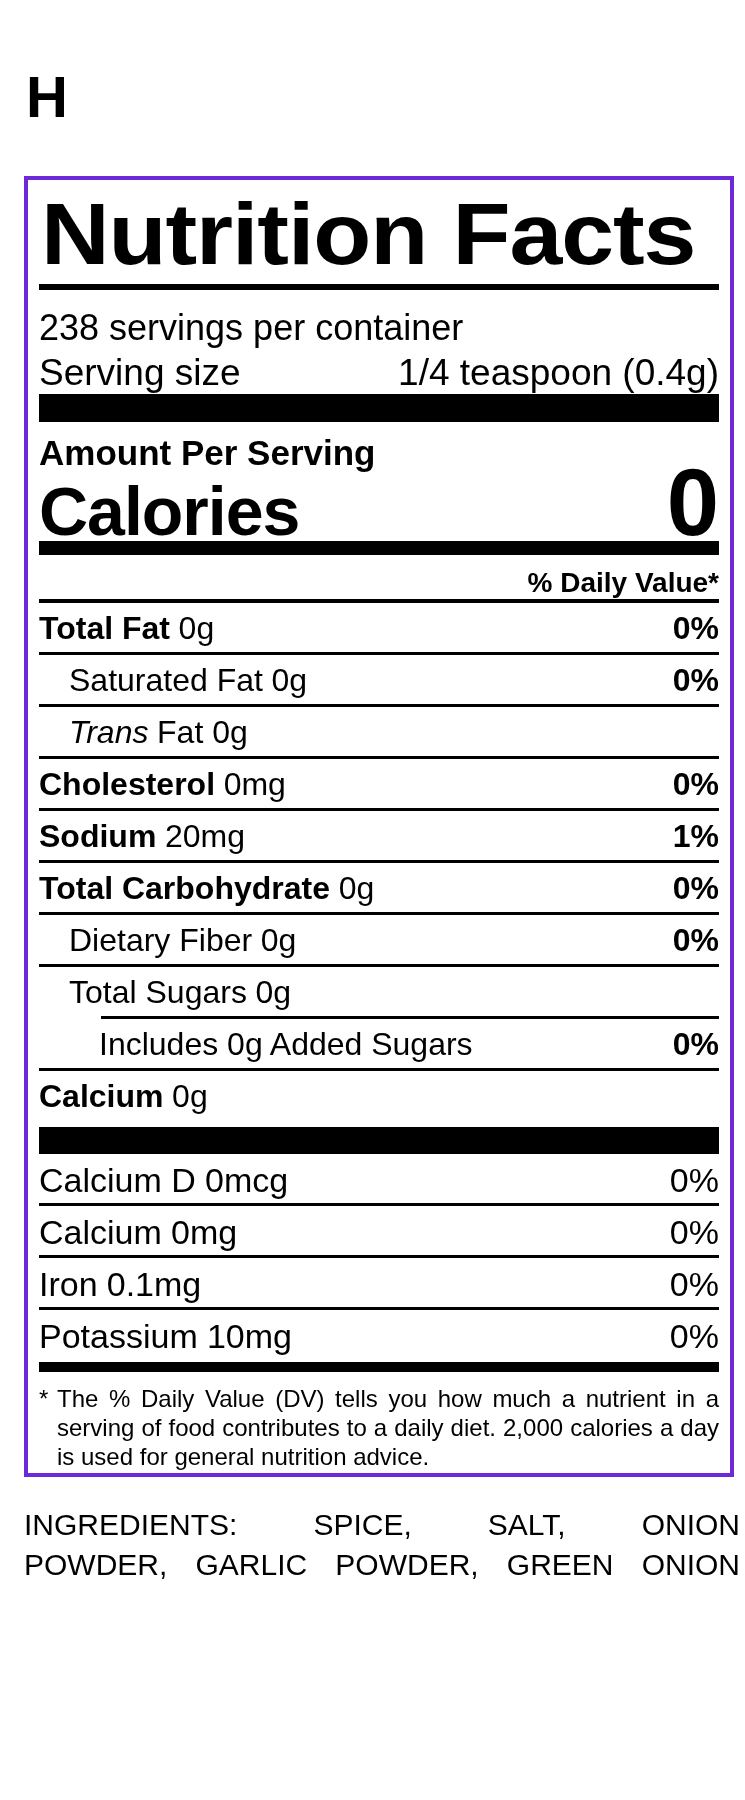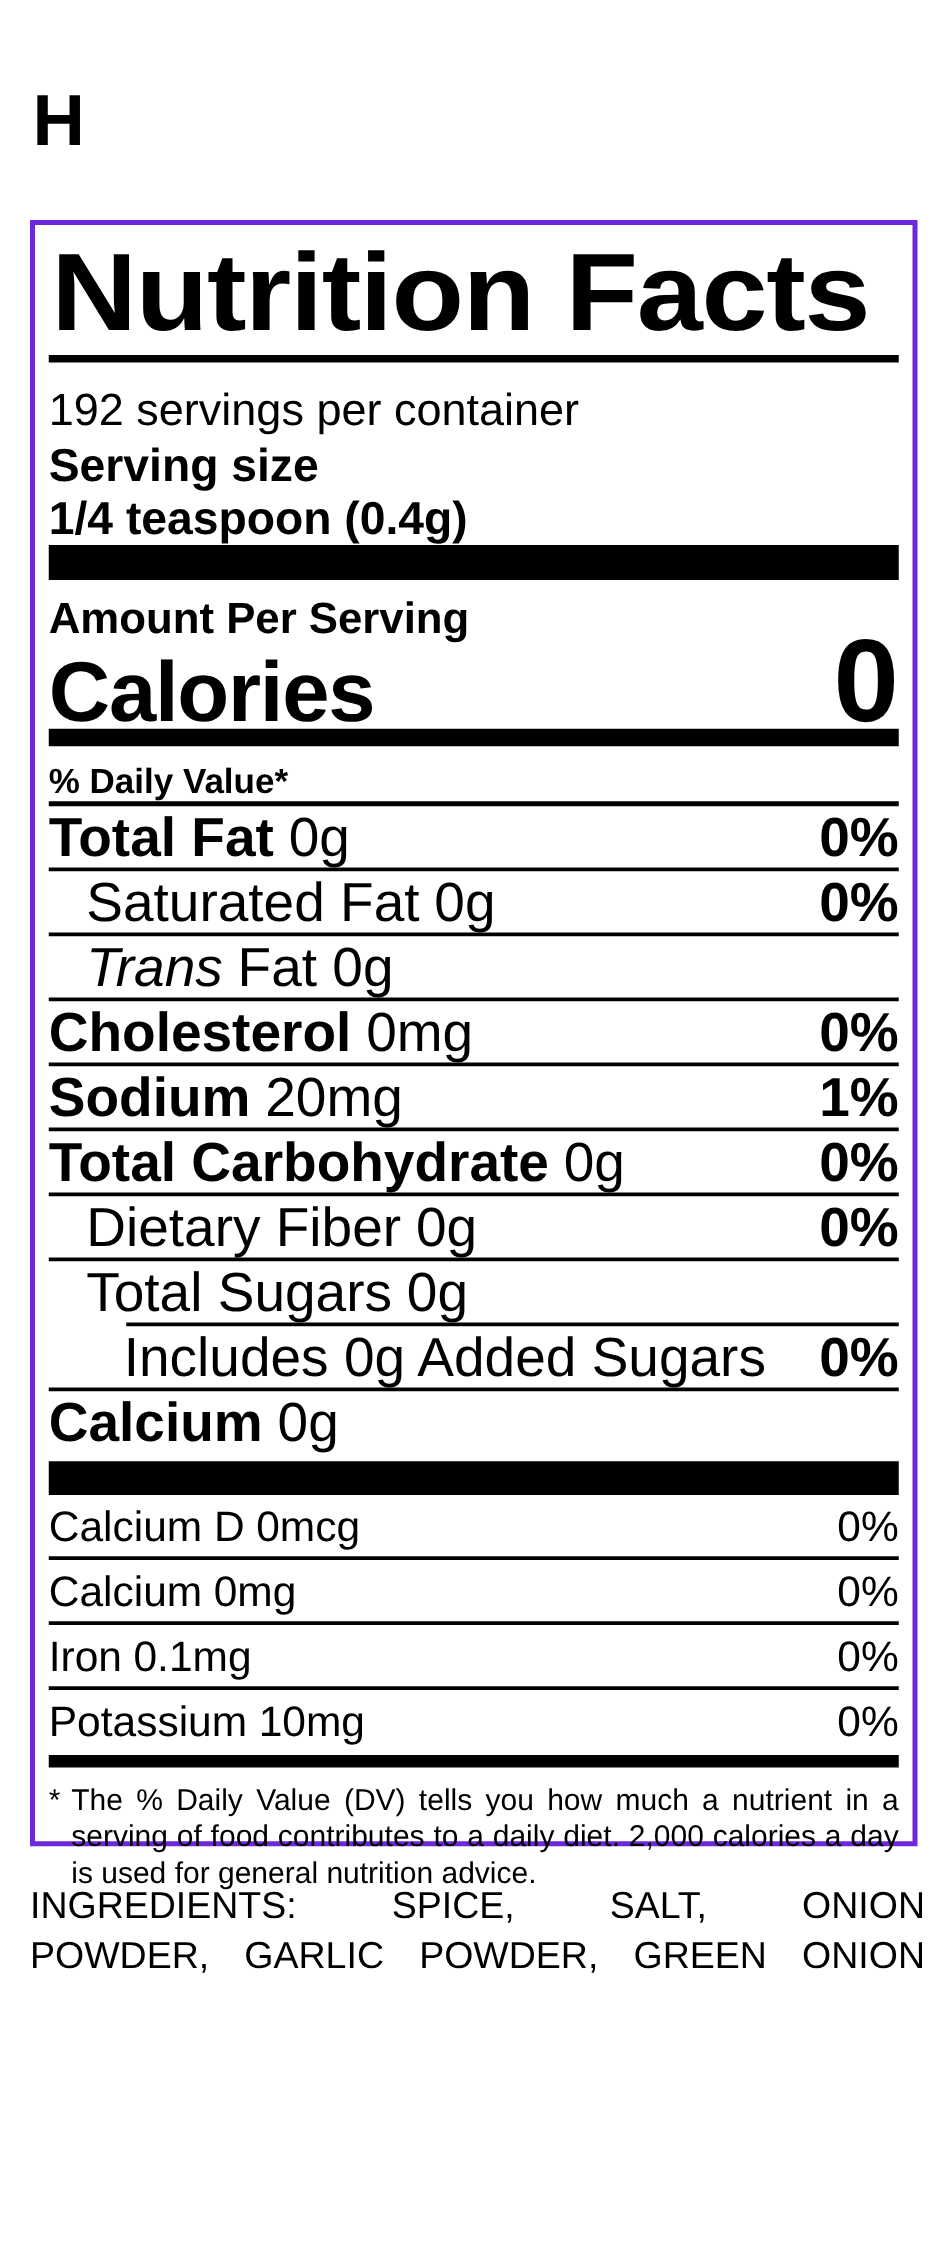--- a/index.html
+++ b/index.html
@@ -30,46 +30,46 @@
     font-size: 88px; line-height: 76px; font-weight: bold;
     letter-spacing: -1px;
     transform: scaleX(1.08); transform-origin: left center;
     white-space: nowrap;
   }
   .rule-head { height: 6px; background: #000; margin-top: 12px; }
 
   .servings { margin-top: 18px; font-size: 36px; line-height: 40px; }
 
   .serving-size-row {
-    margin-top: 4px; font-size: 37px; line-height: 42px; font-weight: bold;
-    display: flex; justify-content: space-between; align-items: baseline; flex-direction: column;
+    margin-top: 4px; font-size: 37px; line-height: 42px; font-weight: normal;
+    display: flex; justify-content: space-between; align-items: baseline;
   }
 
   .bar { background: #000; }
   .bar1 { height: 28px; margin-top: 0; }
   .bar2 { height: 14px; margin-top: 7px; }
   .bar3 { height: 27px; margin-top: 7px; }
   .bar4 { height: 10px; margin-top: 3px; }
 
   .aps { margin-top: 12px; font-size: 35px; line-height: 38px; font-weight: bold; }
 
   .calories-row {
     display: flex; justify-content: space-between; align-items: baseline;
     height: 62px; overflow: visible;
   }
   .cal-word { font-size: 68px; line-height: 62px; font-weight: bold; letter-spacing: -1px; }
   .cal-num  { font-size: 94px; line-height: 62px; font-weight: bold; }
 
-  .dv-header { margin-top: 12px; font-size: 28px; line-height: 32px; font-weight: bold; }
+  .dv-header { margin-top: 12px; font-size: 28px; line-height: 32px; font-weight: bold; text-align: right; }
   .rule-dv { height: 4px; background: #000; }
 
   .row {
     display: flex; justify-content: space-between; align-items: baseline;
     padding-top: 7px; padding-bottom: 5px;
-    font-size: 44px; line-height: 37px;
+    font-size: 32px; line-height: 37px;
     border-bottom: 3px solid #000;
   }
   .row .amt { margin-left: 0.27em; }
   .row.nb { border-bottom: none; }
   .ind1 { padding-left: 30px; }
   .ind2 { padding-left: 60px; }
   .b { font-weight: bold; }
   .i { font-style: italic; }
   .rule-indent { height: 3px; background: #000; margin-left: 62px; }
 
@@ -95,21 +95,21 @@
 </head>
 <body>
 
 <div class="corner-letter">H</div>
 
 <div class="nf-label">
 
   <div class="headline">Nutrition Facts</div>
   <div class="rule-head"></div>
 
-  <div class="servings">192 servings per container</div>
+  <div class="servings">238 servings per container</div>
 
   <div class="serving-size-row">
     <span>Serving size</span>
     <span>1/4 teaspoon (0.4g)</span>
   </div>
 
   <div class="bar bar1"></div>
 
   <div class="aps">Amount Per Serving</div>
 

